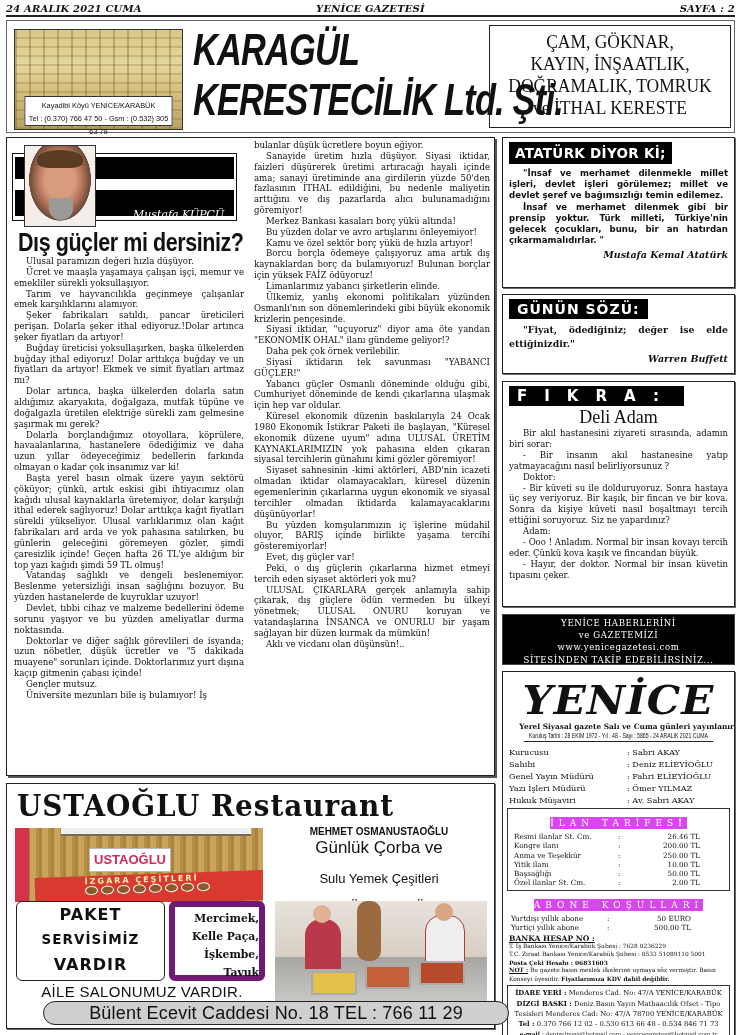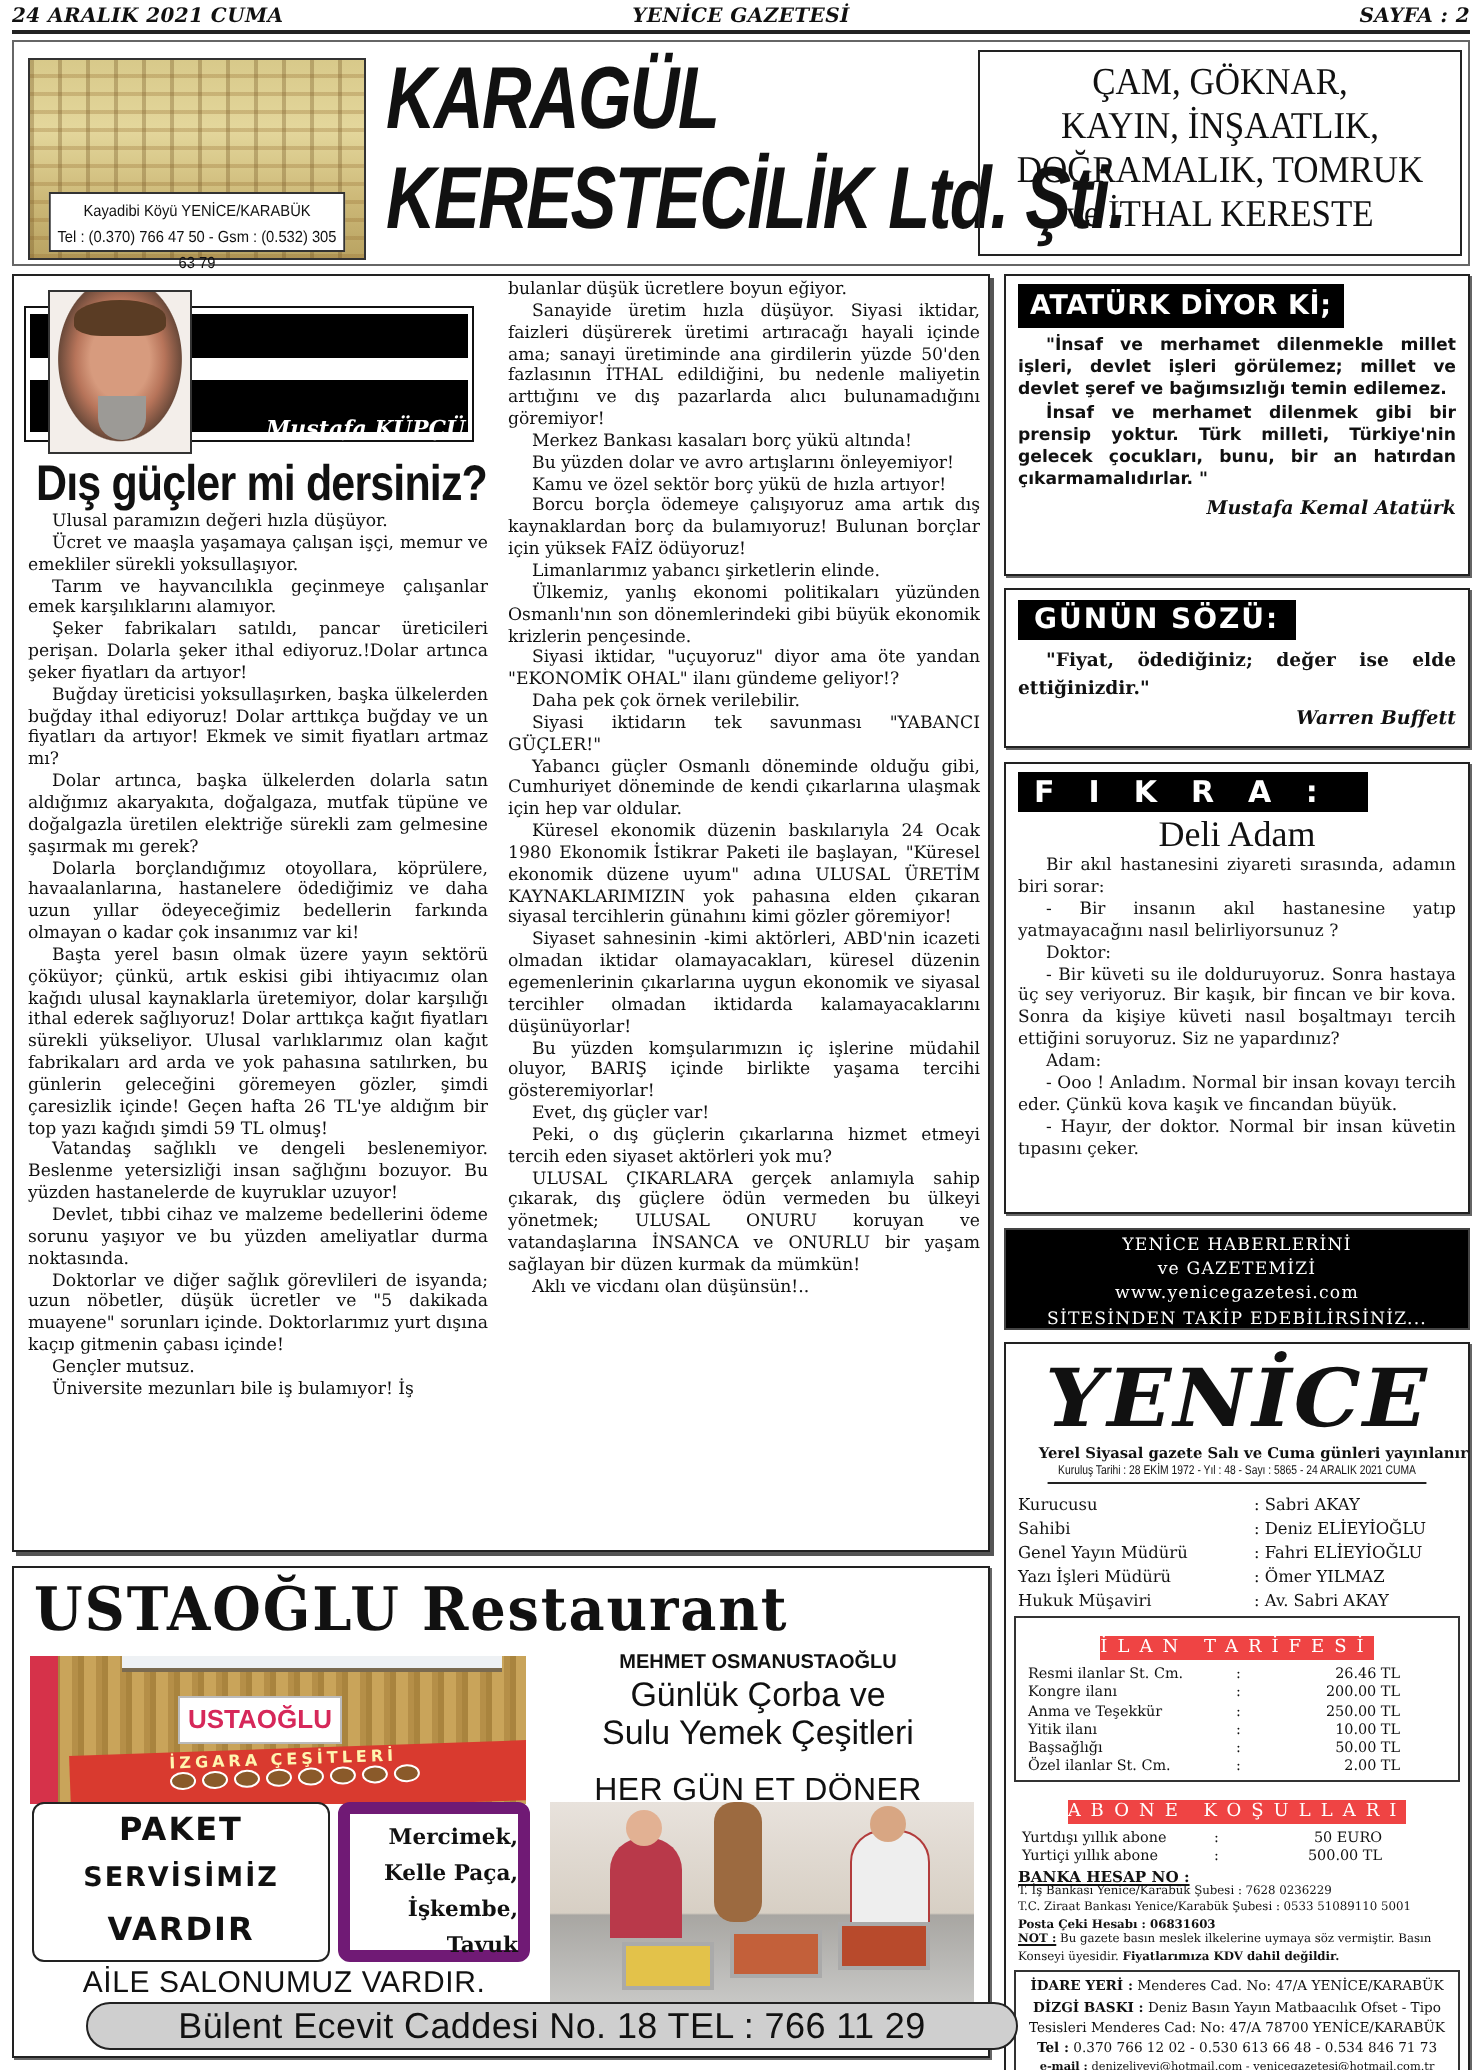--- a/index.html
+++ b/index.html
@@ -33,21 +33,21 @@
   .article-box { position: absolute; left: 6px; top: 137px; width: 489px; height: 639px; border: 1.5px solid #222;
     box-shadow: 2px 2px 0 #555; }
   .author-block { position: absolute; left: 12px; top: 145px; width: 225px; height: 82px; }
   .author-bar { position: absolute; left: 0; top: 8px; width: 225px; height: 68px; border: 1.5px solid #111; }
   .author-bar .b1 { position: absolute; left: 2px; right: 2px; top: 3px; height: 22px; background: #000; }
   .author-bar .b2 { position: absolute; left: 2px; right: 2px; top: 36px; height: 26px; background: #000; }
   .author-photo { position: absolute; left: 12px; top: 0; width: 72px; height: 82px; border: 1.5px solid #333;
     background: radial-gradient(ellipse at 50% 42%, #d79b7e 0 30%, #b7745a 45%, #6b4a3a 62%, #f3eeea 63%); }
   .author-photo .hair { position: absolute; left: 12px; top: 4px; width: 46px; height: 18px; border-radius: 50% 50% 30% 30%; background: #5a3c24; }
   .author-photo .beard { position: absolute; left: 24px; top: 52px; width: 24px; height: 22px; border-radius: 0 0 50% 50%; background: #9c9a96; }
-  .author-name { position: absolute; left: 120px; top: 54px; color: #fff; font-family: "DejaVu Serif", serif; font-weight: bold; font-style: italic; font-size: 11px; }
+  .author-name { position: absolute; left: 120px; top: 54px; color: #fff; font-family: "DejaVu Serif", serif; font-weight: normal; font-style: italic; font-size: 11px; }
   .article-title { position: absolute; left: 18px; top: 228px; font-family: "Liberation Sans", sans-serif; font-weight: 900; font-size: 25px;
     letter-spacing: -0.5px; transform: scaleX(0.86); transform-origin: left top; white-space: nowrap; }
 
   .col { position: absolute; font-family: "DejaVu Serif", serif; font-size: 8.6px; line-height: 10.85px; text-align: justify; }
   .col p { text-indent: 12px; }
   .col p.noindent { text-indent: 0; }
   .col1 { left: 14px; top: 256px; width: 230px; }
   .col2 { left: 254px; top: 140px; width: 236px; }
 
   
@@ -75,21 +75,21 @@
 
   .mast { position: absolute; left: 502px; top: 671px; width: 233px; height: 376px; border: 1.5px solid #222; box-shadow: 1px 1px 0 #666; }
   .mast .logo { text-align: center; font-family: "DejaVu Serif", serif; font-weight: 900; font-style: italic; font-size: 40px; line-height: 44px; margin-top: 6px; letter-spacing: 1px; transform: scaleX(1.05); }
   .mast .slogan { text-align: right; font-family: "DejaVu Serif", serif; font-weight: bold; font-size: 7.4px; margin-top: 0; }
   .mast .kurulus { text-align: center; font-family: "Liberation Sans", sans-serif; font-size: 6.3px; transform: scaleX(0.82); white-space: nowrap; margin-top: 1px; border-bottom: 1px solid #222; padding-bottom: 2px; }
   .staff { margin: 4px 6px 0 6px; font-family: "DejaVu Serif", serif; font-size: 8.2px; line-height: 12px; }
   .staff .row { display: flex; }
   .staff .k { width: 118px; }
   .inner-box { margin: 2px 4px 0 4px; border: 1px solid #333; padding: 2px 6px; }
   .tarife-title { text-align: center; margin-bottom: 2px; }
-  .tarife-title span { background: #ef4444; color: #fff; font-family: "DejaVu Serif", serif; font-size: 9px; letter-spacing: 5px; padding: 1px 0; display: inline-block; }
+  .tarife-title span { background: #d946ef; color: #fff; font-family: "DejaVu Serif", serif; font-size: 9px; letter-spacing: 5px; padding: 1px 0; display: inline-block; }
   .tarife { font-family: "DejaVu Serif", serif; font-size: 7.2px; line-height: 9.3px; }
   .tarife .row { display: flex; }
   .tarife .k { width: 104px; }
   .tarife .c { width: 30px; }
   .tarife .v { width: 52px; text-align: right; }
   .abone { font-family: "DejaVu Serif", serif; font-size: 7.2px; line-height: 9.3px; margin: 2px 8px 0 8px; }
   .abone .row { display: flex; }
   .abone .k { width: 96px; }
   .abone .c { width: 24px; }
   .abone .v { width: 60px; text-align: right; }
@@ -108,21 +108,21 @@
   .rest .photo1 .redl { position: absolute; left: 0; top: 0; width: 14px; height: 74px; background: #d6324a; }
   .rest .photo1 .win { position: absolute; left: 46px; top: 0; width: 190px; height: 8px; background: #eef1f4; border-bottom: 2px solid #7a6a50; }
   .rest .photo1 .sign { position: absolute; left: 74px; top: 20px; width: 82px; height: 24px; background: #fff; border: 1px solid #bbb;
     font-family: "Liberation Sans", sans-serif; font-weight: bold; color: #d6285a; font-size: 13px; line-height: 22px; text-align: center; }
   .rest .photo1 .menu { position: absolute; left: 20px; top: 46px; width: 230px; height: 30px; background: #d93a2f; transform: rotate(-2deg);
     color: #fff5b0; font-family: "DejaVu Sans", sans-serif; font-weight: bold; font-size: 8px; padding: 1px 0 0 50px; letter-spacing: 2px; }
   .rest .photo1 .menu .dish { display: inline-block; width: 13px; height: 9px; border-radius: 50%; background: #8a5a2a; margin-right: 3px; border: 1px solid #fff; }
   .rest .owner { position: absolute; left: 262px; top: 42px; width: 220px; text-align: center; font-family: "Liberation Sans", sans-serif; }
   .rest .owner .o1 { font-weight: bold; font-size: 10px; }
   .rest .owner .o2 { font-size: 17px; line-height: 19px; margin-top: 1px; }
-  .rest .owner .o3 { font-size: 17px; line-height: 20px; }
+  .rest .owner .o3 { font-size: 13px; line-height: 20px; margin-top: 12px; }
   .rest .owner .o4 { font-size: 16px; margin-top: 10px; letter-spacing: 0.2px; }
   .rest .paket { position: absolute; left: 9px; top: 117px; width: 149px; height: 80px; border: 1px solid #222; border-radius: 6px;
     text-align: center; font-family: "DejaVu Sans", sans-serif; font-weight: 900; }
   .rest .paket div { font-size: 16px; line-height: 25px; letter-spacing: 1px; }
   .rest .paket .mid { font-size: 13.5px; }
   .rest .yemek { position: absolute; left: 162px; top: 117px; width: 96px; height: 80px; border: 6px solid #701a75; border-radius: 6px;
     text-align: right; font-family: "DejaVu Serif", serif; font-weight: bold; font-size: 10.8px; line-height: 18px; padding-top: 3px; }
   .rest .photo2 { position: absolute; left: 268px; top: 117px; width: 212px; height: 101px; overflow: hidden;
     background: linear-gradient(180deg, #e8e2dc 0%, #d7cfc4 55%, #a8a6a2 56%, #c8c8c6 100%); }
   .rest .photo2 .p1 { position: absolute; left: 30px; top: 18px; width: 36px; height: 50px; background: #b9394a; border-radius: 16px 16px 0 0; }

